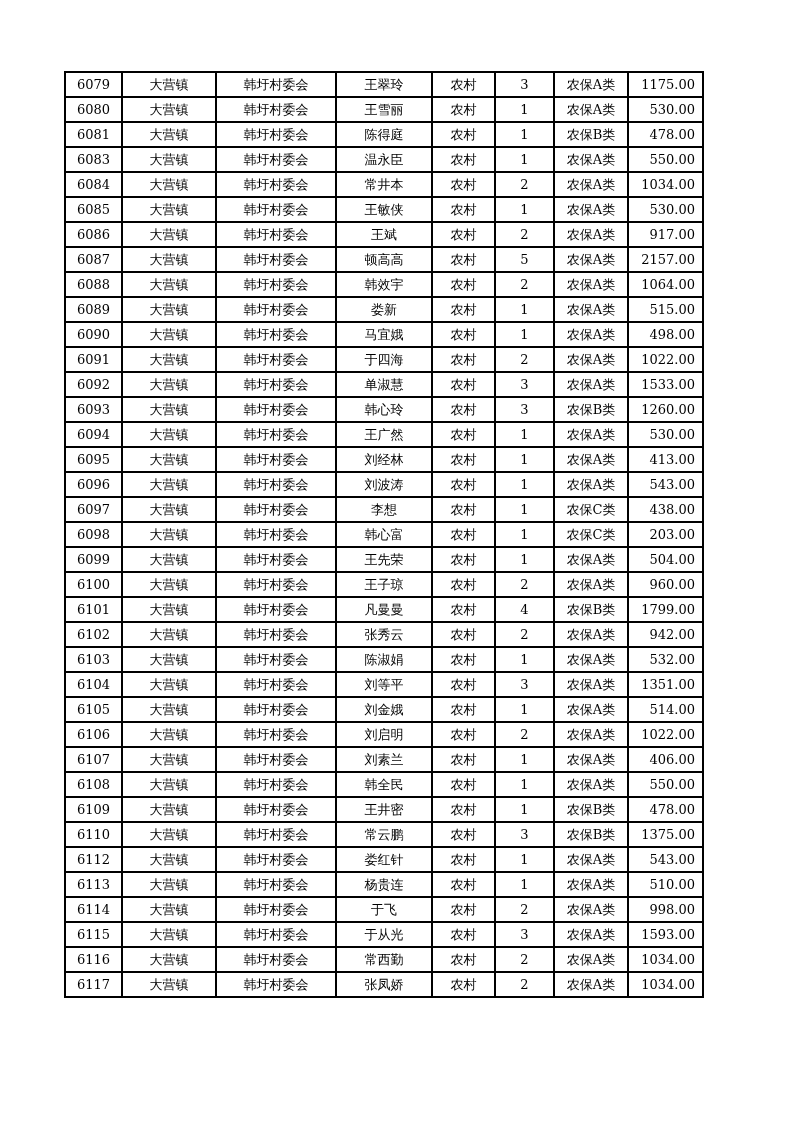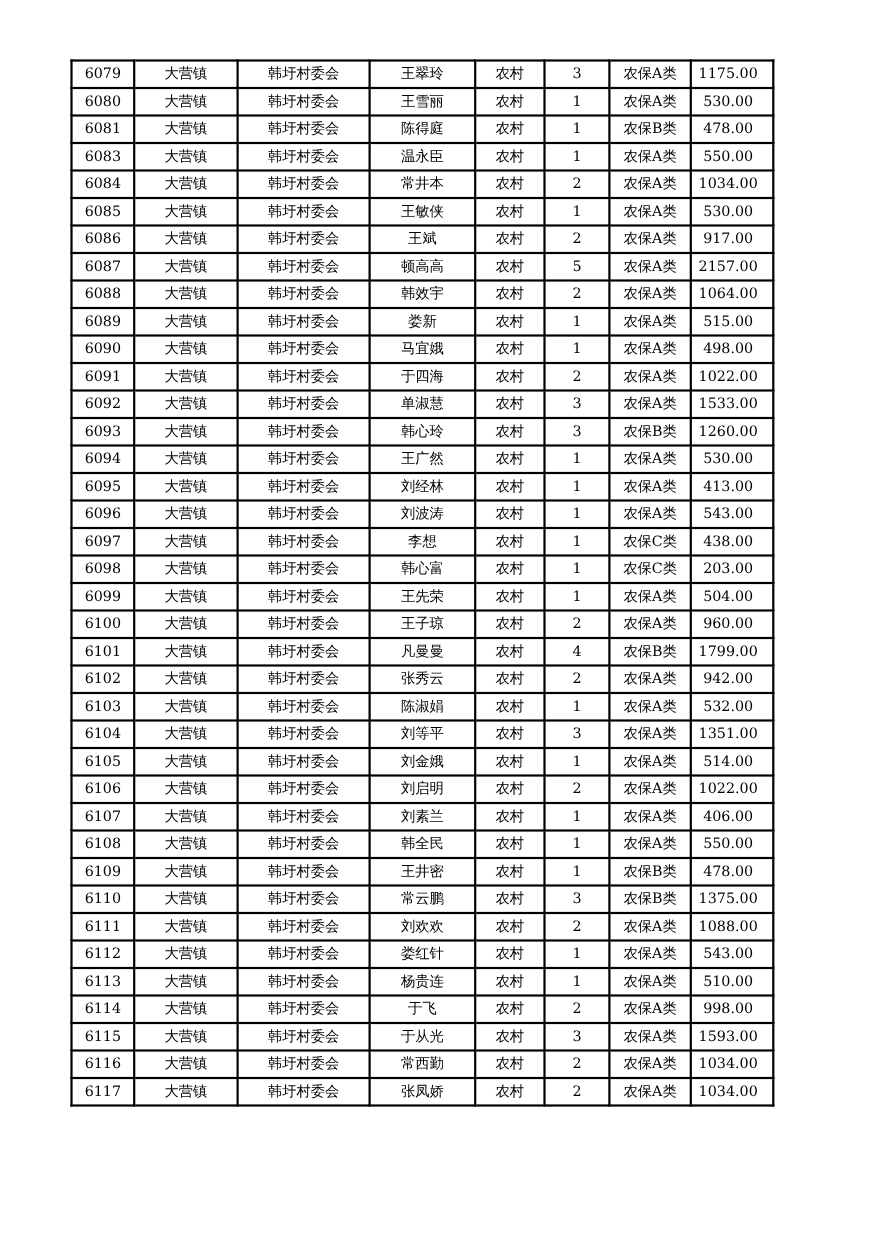--- a/index.html
+++ b/index.html
@@ -16,38 +16,38 @@
   .page {
     position: relative;
     width: 794px;
     height: 1122px;
     background: #ffffff;
     overflow: hidden;
   }
   table.records {
     position: absolute;
     left: 64px;
-    top: 54px;
+    top: 71px;
     width: 638px;
     border-collapse: collapse;
     table-layout: fixed;
   }
   table.records td {
     border: 2px solid #000000;
     height: 23px;
     padding: 0;
     font-size: 13px;
     line-height: 23px;
     text-align: center;
     white-space: nowrap;
     overflow: hidden;
     color: #000000;
   }
   table.records td.c-amount {
-    text-align: center;
+    text-align: right;
     padding-right: 7px;
   }
   col.c-serial   { width: 57px;  }
   col.c-town     { width: 94px;  }
   col.c-village  { width: 120px; }
   col.c-pname    { width: 96px;  }
   col.c-rtype    { width: 63px;  }
   col.c-count    { width: 59px;  }
   col.c-category { width: 74px;  }
   col.c-money    { width: 75px;  }
@@ -372,30 +372,20 @@
     <td class="c-serial">6110</td>
     <td class="c-town">大营镇</td>
     <td class="c-village">韩圩村委会</td>
     <td class="c-pname">常云鹏</td>
     <td class="c-rtype">农村</td>
     <td class="c-count">3</td>
     <td class="c-category">农保B类</td>
     <td class="c-amount">1375.00</td>
   </tr>
         <tr>
-    <td class="c-serial">6111</td>
-    <td class="c-town">大营镇</td>
-    <td class="c-village">韩圩村委会</td>
-    <td class="c-pname">刘欢欢</td>
-    <td class="c-rtype">农村</td>
-    <td class="c-count">2</td>
-    <td class="c-category">农保A类</td>
-    <td class="c-amount">1088.00</td>
-  </tr>
-        <tr>
     <td class="c-serial">6112</td>
     <td class="c-town">大营镇</td>
     <td class="c-village">韩圩村委会</td>
     <td class="c-pname">娄红针</td>
     <td class="c-rtype">农村</td>
     <td class="c-count">1</td>
     <td class="c-category">农保A类</td>
     <td class="c-amount">543.00</td>
   </tr>
         <tr>

